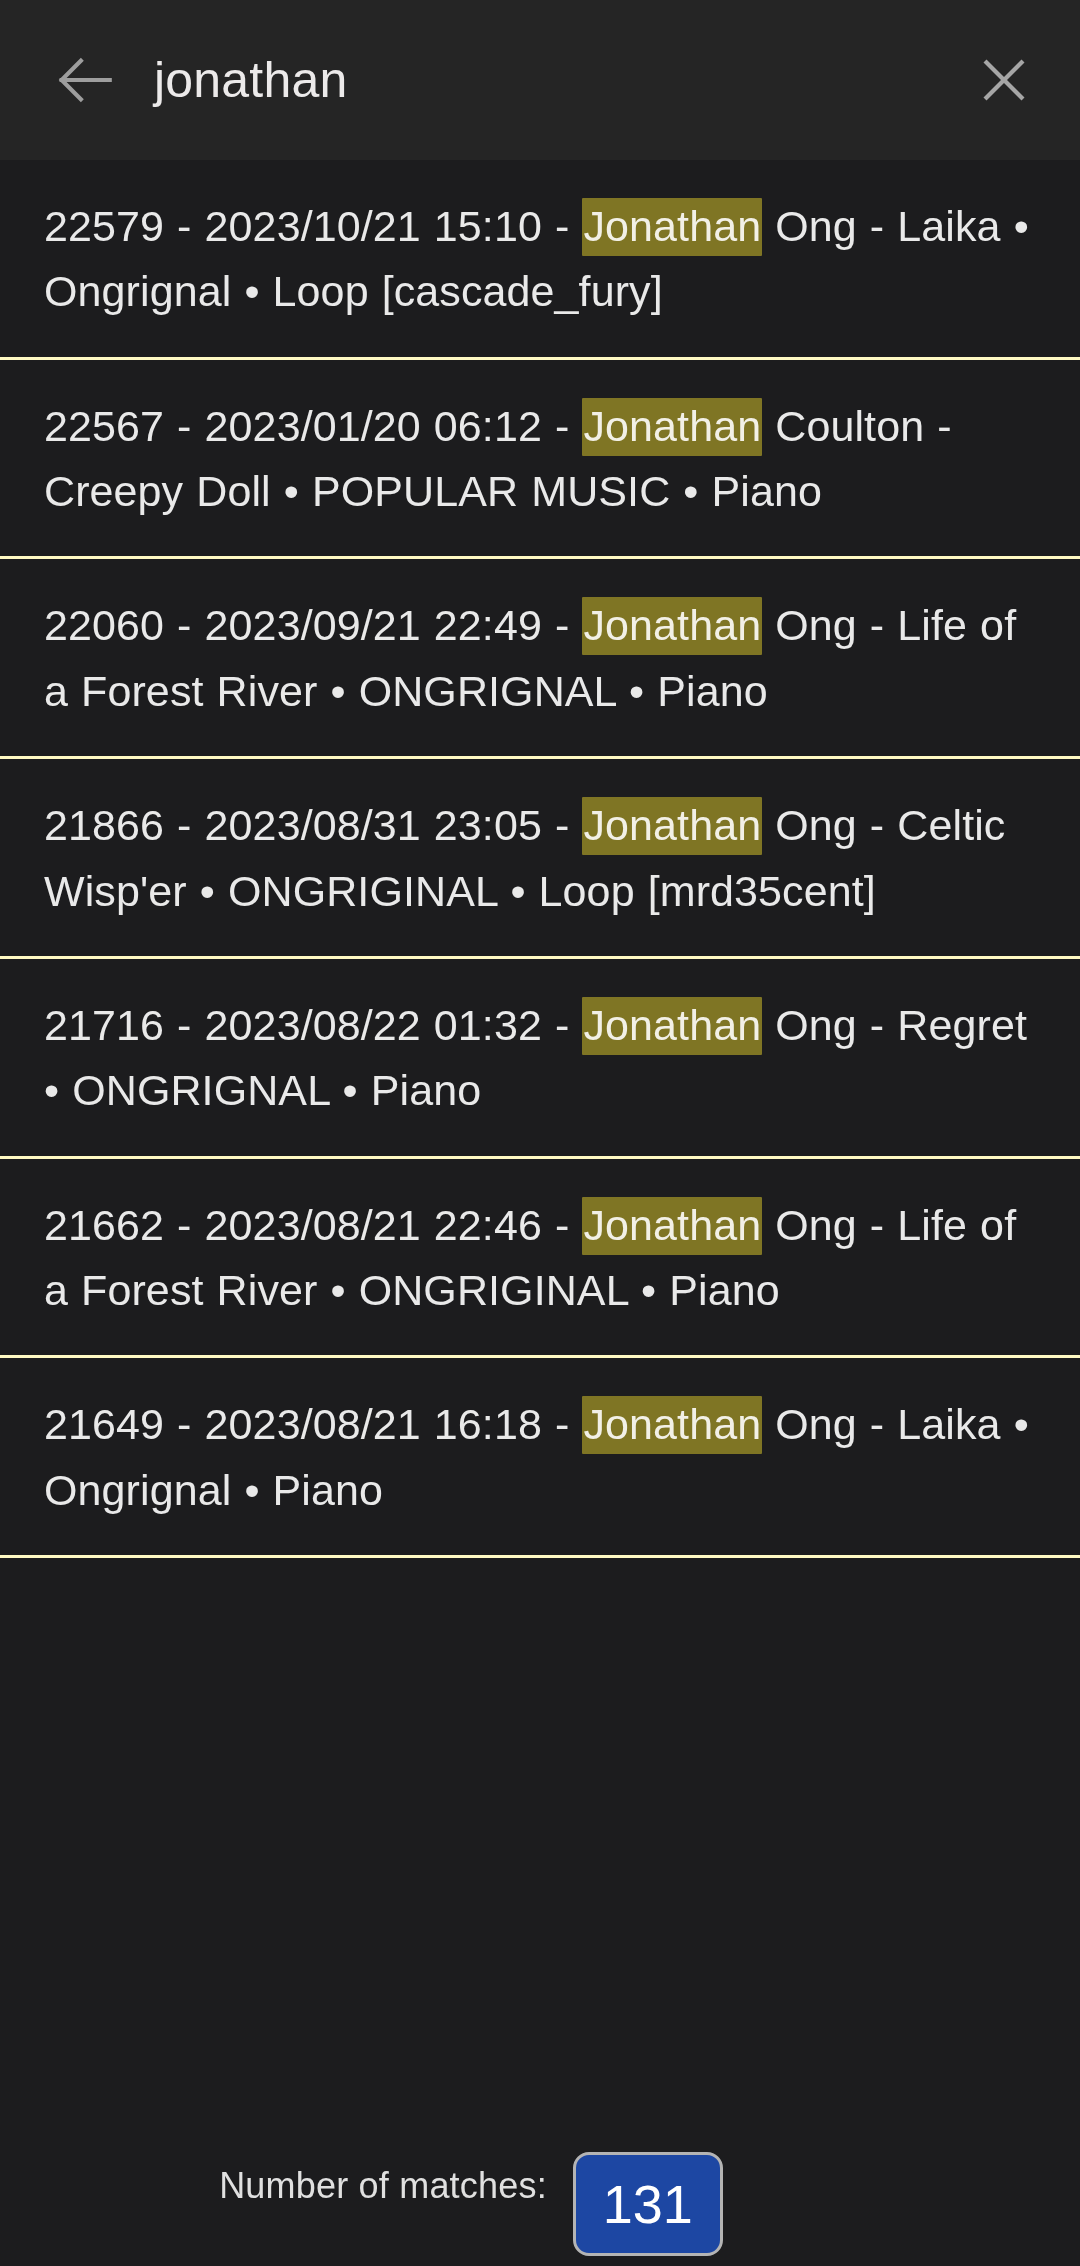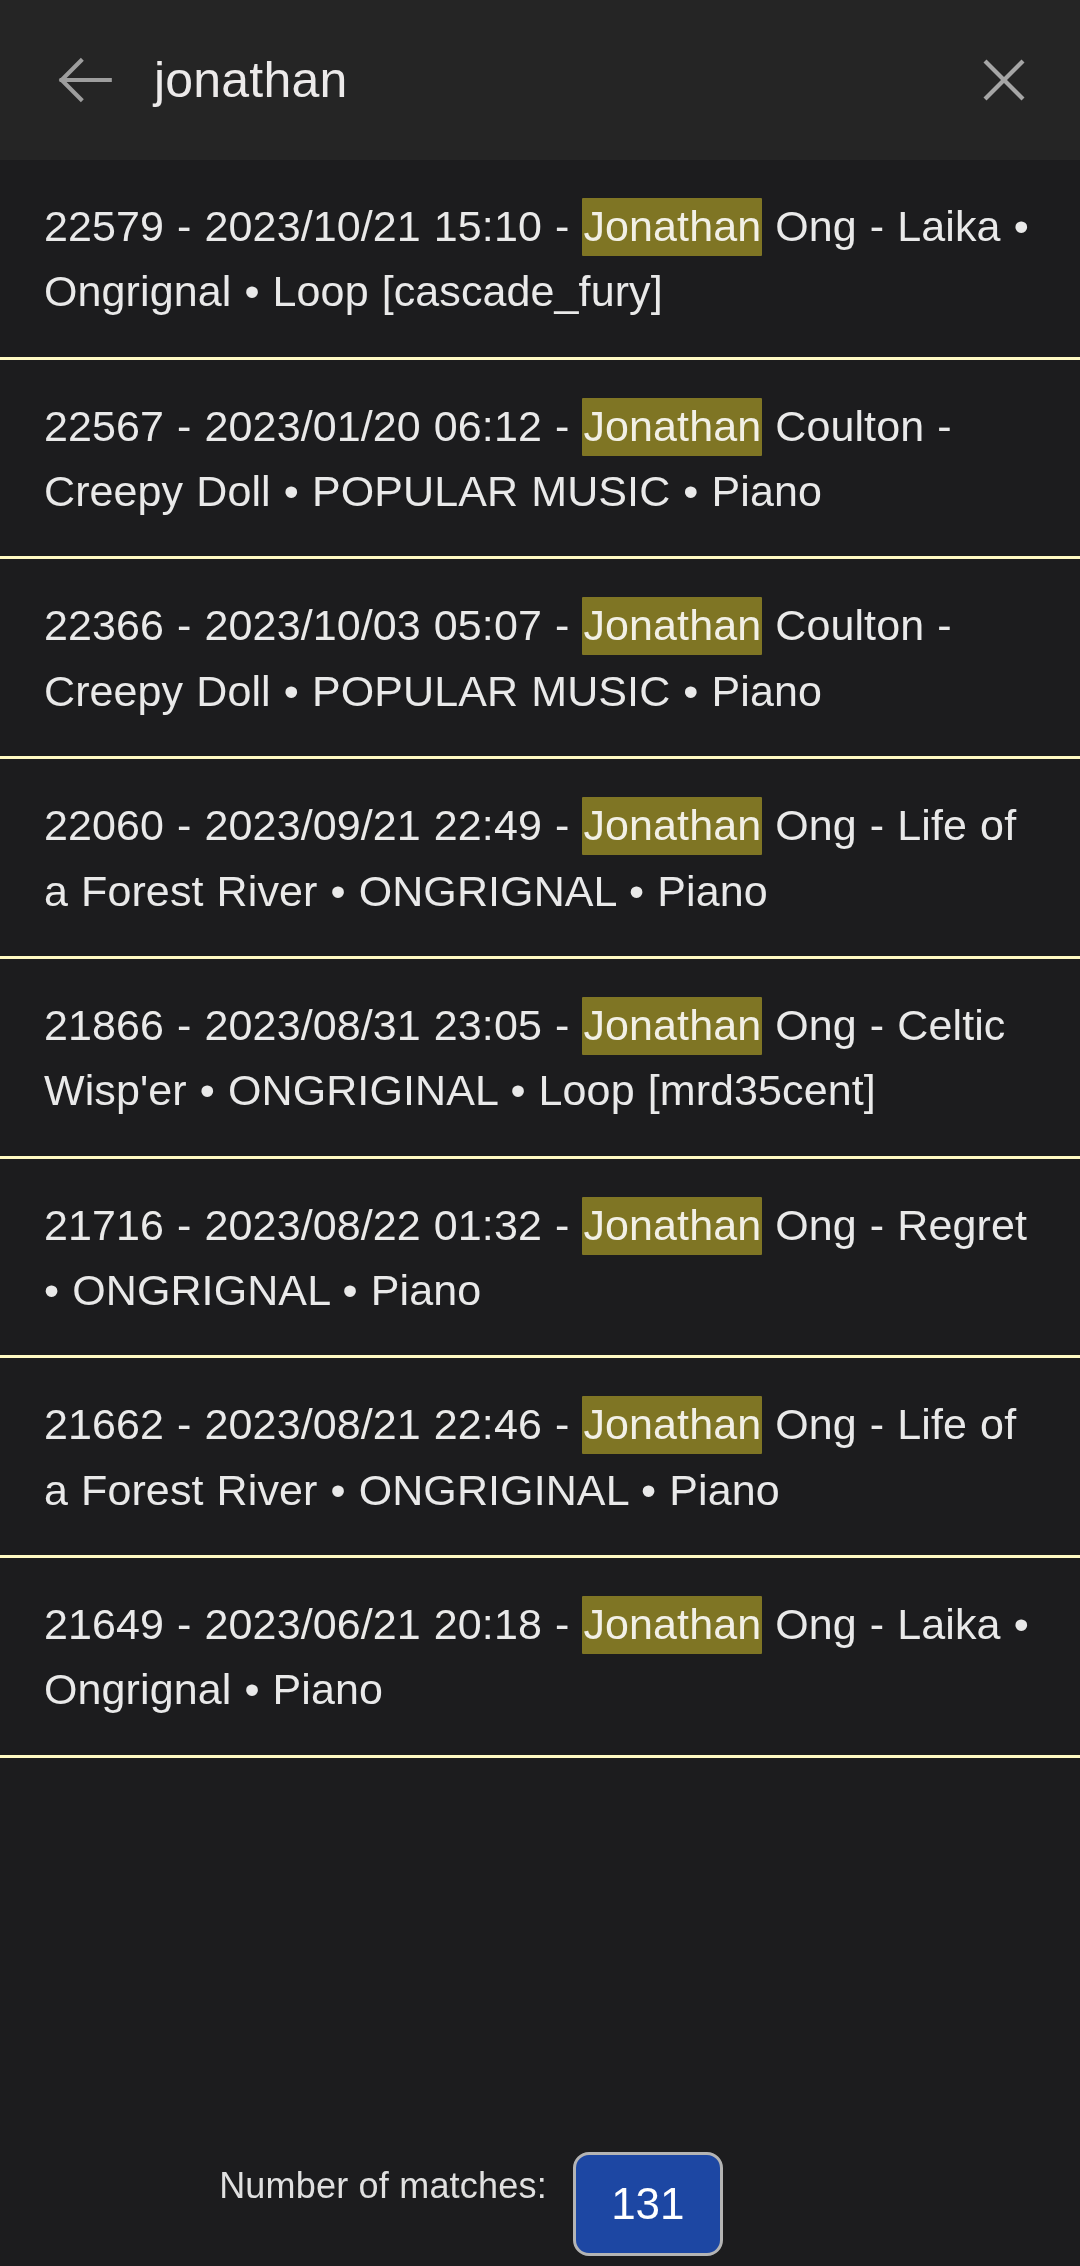--- a/index.html
+++ b/index.html
@@ -99,21 +99,21 @@
     margin-right: 26px;
     letter-spacing: 0.2px;
   }
   #matches-count-button {
     min-width: 150px;
     height: 104px;
     background: #1d47a3;
     border: 3px solid #b4b4b4;
     border-radius: 16px;
     color: #ffffff;
-    font-size: 44px;
+    font-size: 54px;
     display: flex;
     align-items: center;
     justify-content: center;
     box-sizing: border-box;
     padding: 0 20px;
     margin-top: 36px;
   }
 </style>
 </head>
 <body>
@@ -138,24 +138,23 @@
         <line x1="19.5" y1="4.5" x2="4.5" y2="19.5"></line>
       </svg>
     </span>
   </div>
 
 </div>
 
 <div id="results-list">
     <div class="result-row"><span>22579 - 2023/10/21 15:10 - </span><span class="hl">Jonathan</span><span> Ong - Laika • Ongrignal • Loop [cascade_fury]</span></div>
     <div class="result-row"><span>22567 - 2023/01/20 06:12 - </span><span class="hl">Jonathan</span><span> Coulton - Creepy Doll • POPULAR MUSIC • Piano</span></div>
-    <div class="result-row"><span>22366 - 2023/10/03 05:07 - </span><span class="hl">Jonathan</span><span> Coulton - Creepy Doll • POPULAR MUSIC • Piano</span></div>
     <div class="result-row"><span>22060 - 2023/09/21 22:49 - </span><span class="hl">Jonathan</span><span> Ong - Life of a Forest River • ONGRIGNAL • Piano</span></div>
     <div class="result-row"><span>21866 - 2023/08/31 23:05 - </span><span class="hl">Jonathan</span><span> Ong - Celtic Wisp'er • ONGRIGINAL • Loop [mrd35cent]</span></div>
     <div class="result-row"><span>21716 - 2023/08/22 01:32 - </span><span class="hl">Jonathan</span><span> Ong - Regret • ONGRIGNAL • Piano</span></div>
     <div class="result-row"><span>21662 - 2023/08/21 22:46 - </span><span class="hl">Jonathan</span><span> Ong - Life of a Forest River • ONGRIGINAL • Piano</span></div>
-    <div class="result-row"><span>21649 - 2023/06/21 20:18 - </span><span class="hl">Jonathan</span><span> Ong - Laika • Ongrignal • Piano</span></div>
+    <div class="result-row"><span>21649 - 2023/08/21 16:18 - </span><span class="hl">Jonathan</span><span> Ong - Laika • Ongrignal • Piano</span></div>
   </div>
 
 <div id="footer-bar">
   <div id="matches-label">Number of matches:</div>
   <div id="matches-count-button">131</div>
 </div>
 
 </body></html>

